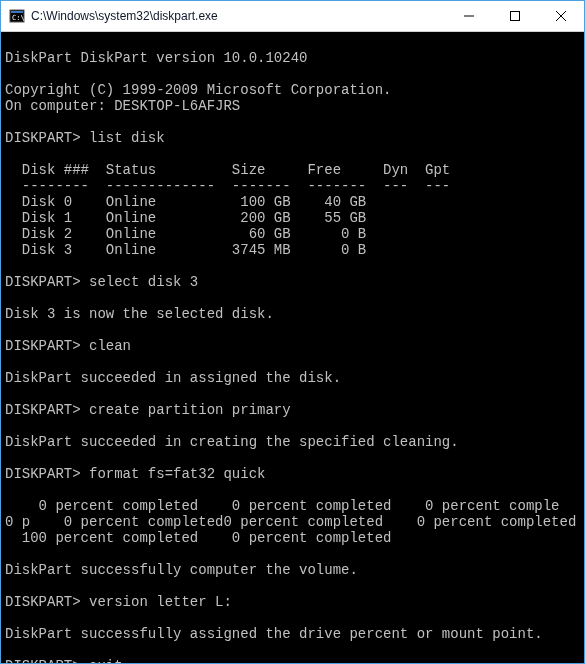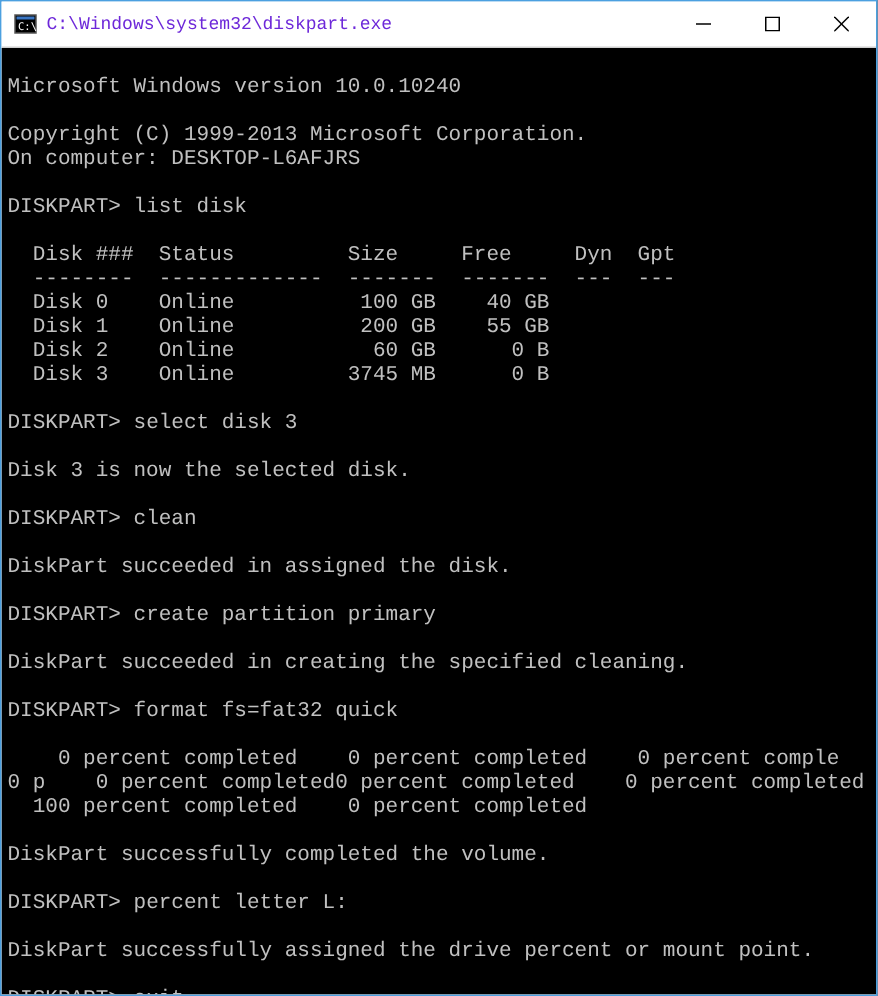--- a/index.html
+++ b/index.html
@@ -22,23 +22,22 @@
   .titlebar-icon {
     width: 16px;
     height: 16px;
     margin-right: 6px;
     display: flex;
     align-items: center;
     justify-content: center;
   }
   .titlebar-title {
     font-size: 12px;
-    color: #6d28d9;
+    color: #0f172a;
     flex: 1;
-    font-family: Liberation Mono, monospace;
   }
   .titlebar-buttons {
     display: flex;
     height: 100%;
   }
   .titlebar-btn {
     width: 46px;
     height: 100%;
     display: flex;
     align-items: center;
@@ -85,23 +84,23 @@
     <div class="titlebar-btn close">
       <svg width="10" height="10" viewBox="0 0 10 10">
           <line x1="0" y1="0" x2="10" y2="10" stroke="#000" stroke-width="1"></line>
           <line x1="10" y1="0" x2="0" y2="10" stroke="#000" stroke-width="1"></line>
         </svg>
     </div>
   </div>
 </div>
 
 <div class="terminal">
-<span class="line">Microsoft Windows version 10.0.10240</span>
+<span class="line">DiskPart DiskPart version 10.0.10240</span>
 <span class="line"></span>
-<span class="line">Copyright (C) 1999-2013 Microsoft Corporation.</span>
+<span class="line">Copyright (C) 1999-2009 Microsoft Corporation.</span>
 <span class="line">On computer: DESKTOP-L6AFJRS</span>
 <span class="line"></span>
 <span class="line"><span>DISKPART&gt; </span><span>list disk</span></span>
 <span class="line"></span>
 <span class="line">  Disk ###  Status         Size     Free     Dyn  Gpt</span>
 <span class="line">  --------  -------------  -------  -------  ---  ---</span>
 <span class="line">  Disk 0    Online          100 GB    40 GB</span>
 <span class="line">  Disk 1    Online          200 GB    55 GB</span>
 <span class="line">  Disk 2    Online           60 GB      0 B</span>
 <span class="line">  Disk 3    Online         3745 MB      0 B</span>
@@ -117,20 +116,20 @@
 <span class="line"><span>DISKPART&gt; </span><span>create partition primary</span></span>
 <span class="line"></span>
 <span class="line">DiskPart succeeded in creating the specified cleaning.</span>
 <span class="line"></span>
 <span class="line"><span>DISKPART&gt; </span><span>format fs=fat32 quick</span></span>
 <span class="line"></span>
 <span class="line">    0 percent completed    0 percent completed    0 percent comple</span>
 <span class="line">0 p    0 percent completed0 percent completed    0 percent completed</span>
 <span class="line">  100 percent completed    0 percent completed</span>
 <span class="line"></span>
-<span class="line">DiskPart successfully completed the volume.</span>
+<span class="line">DiskPart successfully computer the volume.</span>
 <span class="line"></span>
-<span class="line"><span>DISKPART&gt; </span><span>percent letter L:</span></span>
+<span class="line"><span>DISKPART&gt; </span><span>version letter L:</span></span>
 <span class="line"></span>
 <span class="line">DiskPart successfully assigned the drive percent or mount point.</span>
 <span class="line"></span>
 <span class="line"><span>DISKPART&gt; </span><span>exit</span></span>
 </div>
 
 </body></html>

